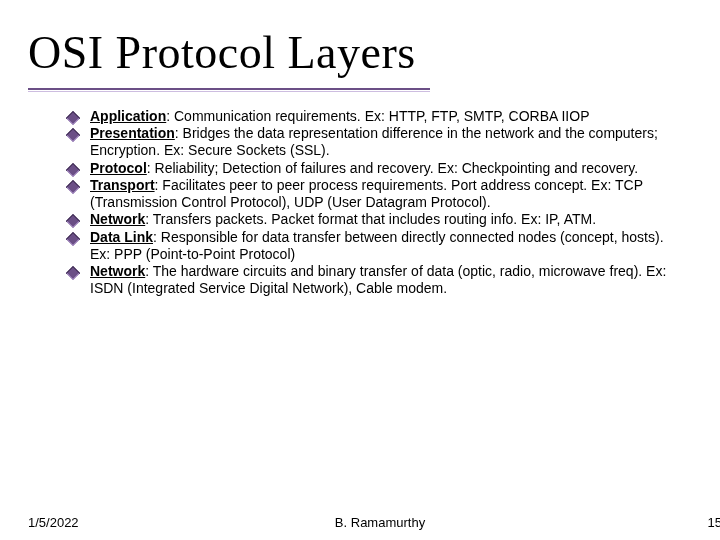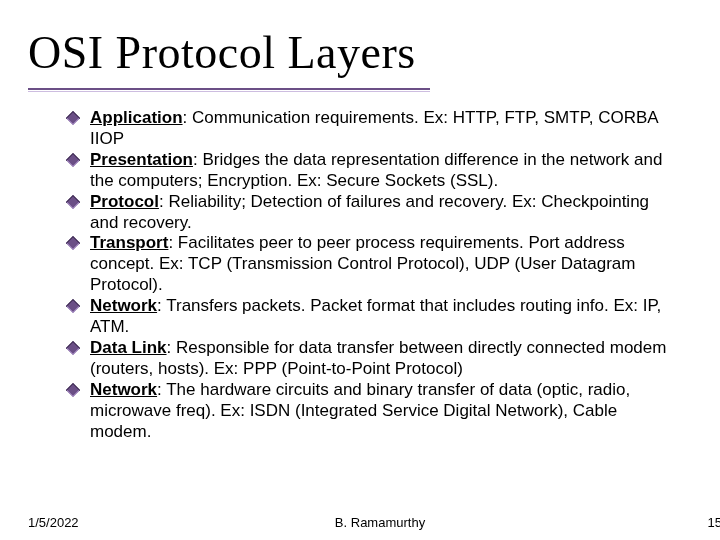--- a/index.html
+++ b/index.html
@@ -42,21 +42,21 @@
     top: 3px;
     width: 402px;
     height: 1px;
     background: #cdbde0;
   }
   .content {
     position: absolute;
     left: 70px;
     top: 108px;
     width: 610px;
-    font-size: 17px;
+    font-size: 14px;
     line-height: 1.23;
   }
   .item {
     position: relative;
     margin-bottom: 0;
     padding-left: 20px;
   }
   .bullet {
     position: absolute;
     left: -2px;
@@ -128,21 +128,21 @@
       <span class="term">Transport</span><span>: Facilitates peer to peer process requirements. Port address concept. Ex: TCP (Transmission Control Protocol), UDP (User Datagram Protocol).</span>
     </div>
 
     <div class="item">
       <span class="bullet"></span>
       <span class="term">Network</span><span>: Transfers packets. Packet format that includes routing info. Ex: IP, ATM.</span>
     </div>
 
     <div class="item">
       <span class="bullet"></span>
-      <span class="term">Data Link</span><span>: Responsible for data transfer between directly connected modem (routers, hosts). Ex: PPP (Point-to-Point Protocol)</span>
+      <span class="term">Data Link</span><span>: Responsible for data transfer between directly connected nodes (concept, hosts). Ex: PPP (Point-to-Point Protocol)</span>
     </div>
 
     <div class="item">
       <span class="bullet"></span>
       <span class="term">Network</span><span>: The hardware circuits and binary transfer of data (optic, radio, microwave freq). Ex: ISDN (Integrated Service Digital Network), Cable modem.</span>
     </div>
 
   </div>
 
   <div class="footer">

